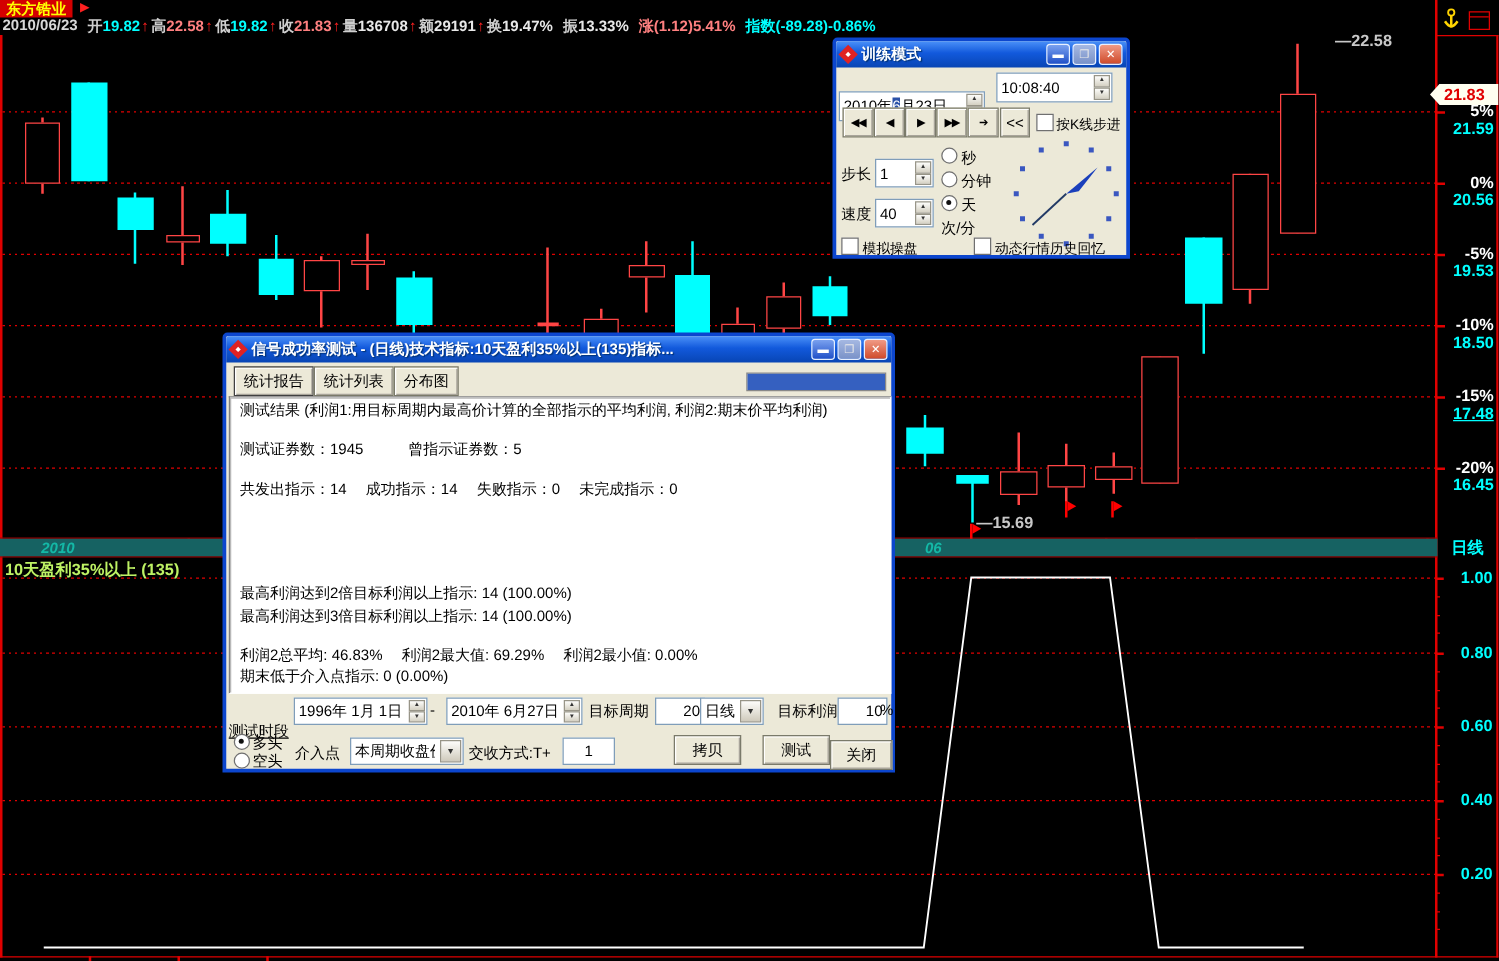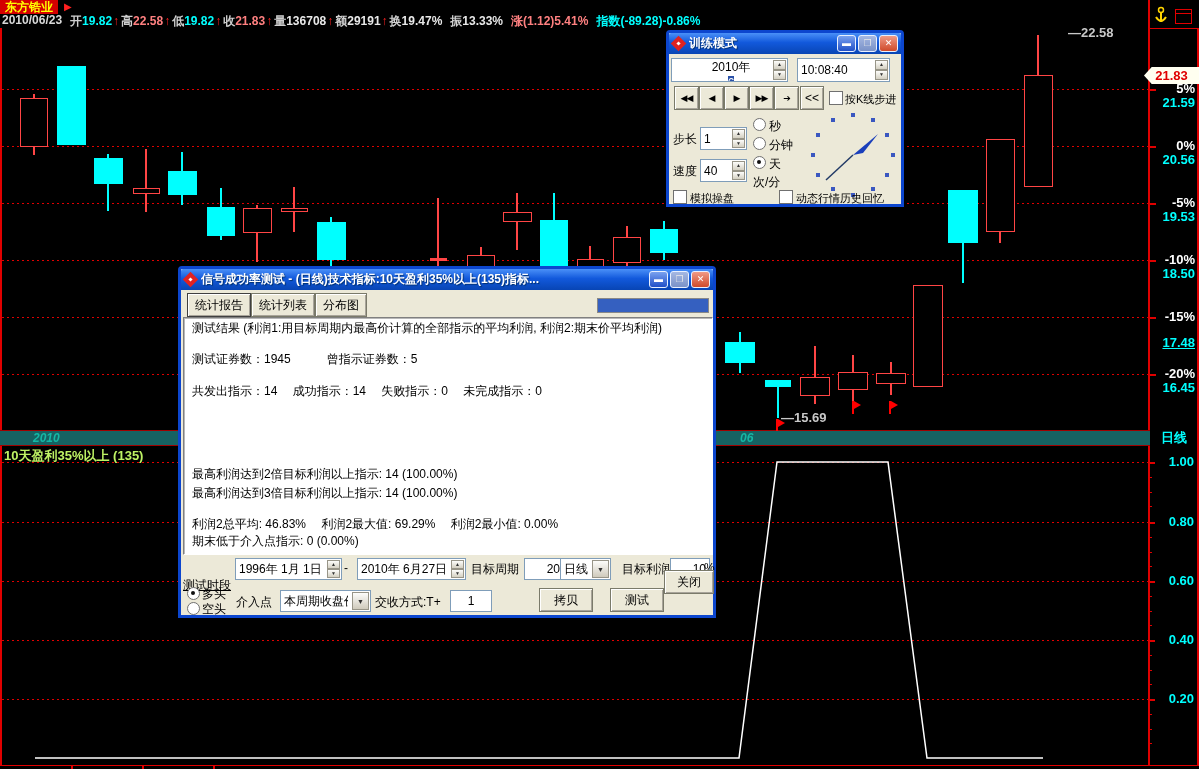--- a/index.html
+++ b/index.html
@@ -114,21 +114,21 @@
       <div class="tick" style="left: 1148px; top: 203px; width: 8px; height: 2px;"></div>
       <div class="pct-lbl" style="top: 195px;">-5%</div>
       <div class="price-lbl" style="top: 209px;">19.53</div>
       <div class="dotline" style="left: 2px; top: 260px; width: 1146px;"></div>
       <div class="tick" style="left: 1148px; top: 260px; width: 8px; height: 2px;"></div>
       <div class="pct-lbl" style="top: 252px;">-10%</div>
       <div class="price-lbl" style="top: 266px;">18.50</div>
       <div class="dotline" style="left: 2px; top: 317px; width: 1146px;"></div>
       <div class="tick" style="left: 1148px; top: 317px; width: 8px; height: 2px;"></div>
       <div class="pct-lbl" style="top: 309px;">-15%</div>
-      <div class="price-lbl" style="top: 335px; text-decoration: underline;">17.48</div>
+      <div class="price-lbl" style="top: 323px; text-decoration: underline;">17.48</div>
       <div class="dotline" style="left: 2px; top: 374px; width: 1146px;"></div>
       <div class="tick" style="left: 1148px; top: 374px; width: 8px; height: 2px;"></div>
       <div class="pct-lbl" style="top: 366px;">-20%</div>
       <div class="price-lbl" style="top: 380px;">16.45</div>
       <div class="candle-wick" style="left: 33px; top: 94px; width: 2px; height: 61px; background: rgb(255, 69, 69);"></div>
       <div class="candle-body" style="left: 20px; top: 98px; width: 26px; height: 47px; border: 1px solid rgb(255, 69, 69); background: rgb(0, 0, 0);"></div>
       <div class="candle-wick" style="left: 70px; top: 66px; width: 2px; height: 79px; background: rgb(0, 255, 255);"></div>
       <div class="candle-body" style="left: 57px; top: 66px; width: 29px; height: 79px; background: rgb(0, 255, 255);"></div>
       <div class="candle-wick" style="left: 107px; top: 154px; width: 2px; height: 57px; background: rgb(0, 255, 255);"></div>
       <div class="candle-body" style="left: 94px; top: 158px; width: 29px; height: 26px; background: rgb(0, 255, 255);"></div>
@@ -235,21 +235,21 @@
   </svg>
 
   <div class="xpwin" style="left:666px;top:30px;width:232px;height:171px;">
     <div class="titlebar">
       <div class="win-icon"></div>
       <div class="tb-title">训练模式</div>
       <div class="tb-btn tb-min">▬</div>
       <div class="tb-btn tb-max">❐</div>
       <div class="tb-btn tb-close">✕</div>
     </div>
-    <div class="sunken" style="left:2px;top:25px;width:112px;height:22px;flex-direction:column;">
+    <div class="sunken" style="left:2px;top:40px;width:112px;height:22px;">
       <span>2010年 </span>
         <span class="seltext">6</span>
         <span>月23日</span>
       <span class="spinner">
           <span>▲</span>
           <span>▼</span>
         </span>
     </div>
     <div class="sunken" style="left:128px;top:25px;width:88px;height:22px;">
       <span>10:08:40</span>
@@ -382,16 +382,16 @@
     <div class="sunken" style="left:99px;top:321px;width:86px;height:20px;">
       <span style="overflow:hidden;width:64px;">本周期收盘价</span>
       <span class="dd-btn">▼</span>
     </div>
     <div class="lbl" style="left:194px;top:325px;">交收方式:T+</div>
     <div class="sunken" style="left:269px;top:321px;width:40px;height:20px;justify-content:center;padding-left:0;">
       <span>1</span>
     </div>
     <div class="btn3d" style="left:358px;top:319px;width:52px;height:22px;">拷贝</div>
     <div class="btn3d" style="left:429px;top:319px;width:52px;height:22px;">测试</div>
-    <div class="btn3d" style="left:483px;top:301px;width:48px;height:22px;">关闭</div>
+    <div class="btn3d" style="left:483px;top:323px;width:48px;height:22px;">关闭</div>
   </div>
 
 </div>
 
 </body></html>

